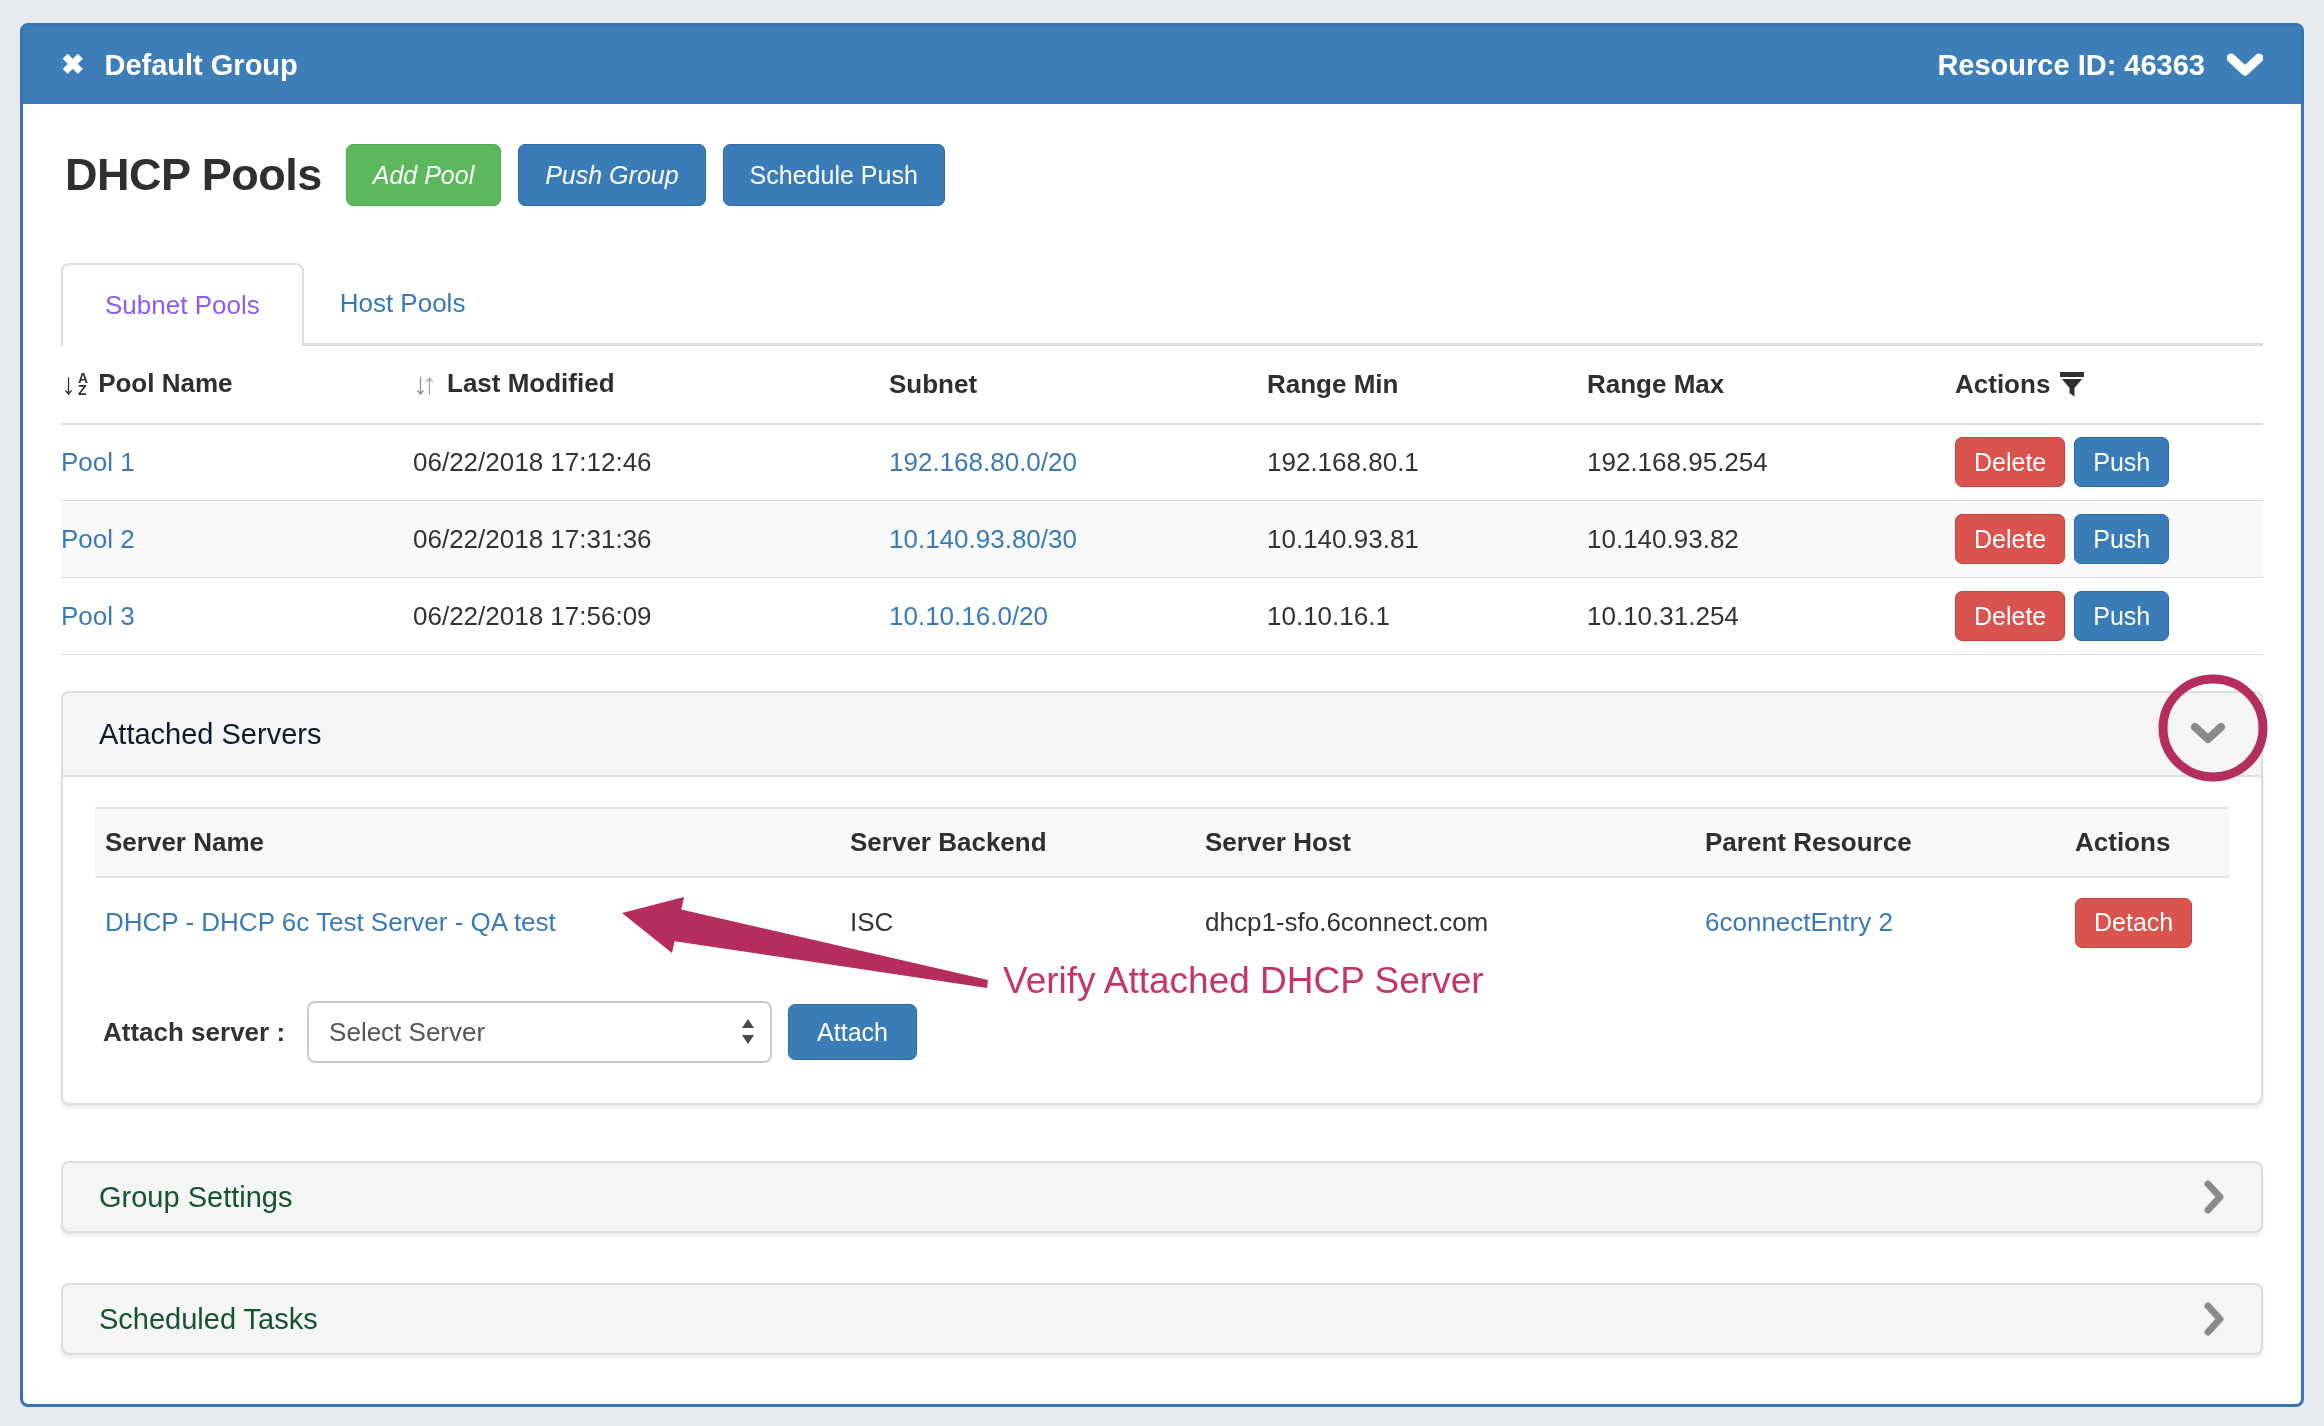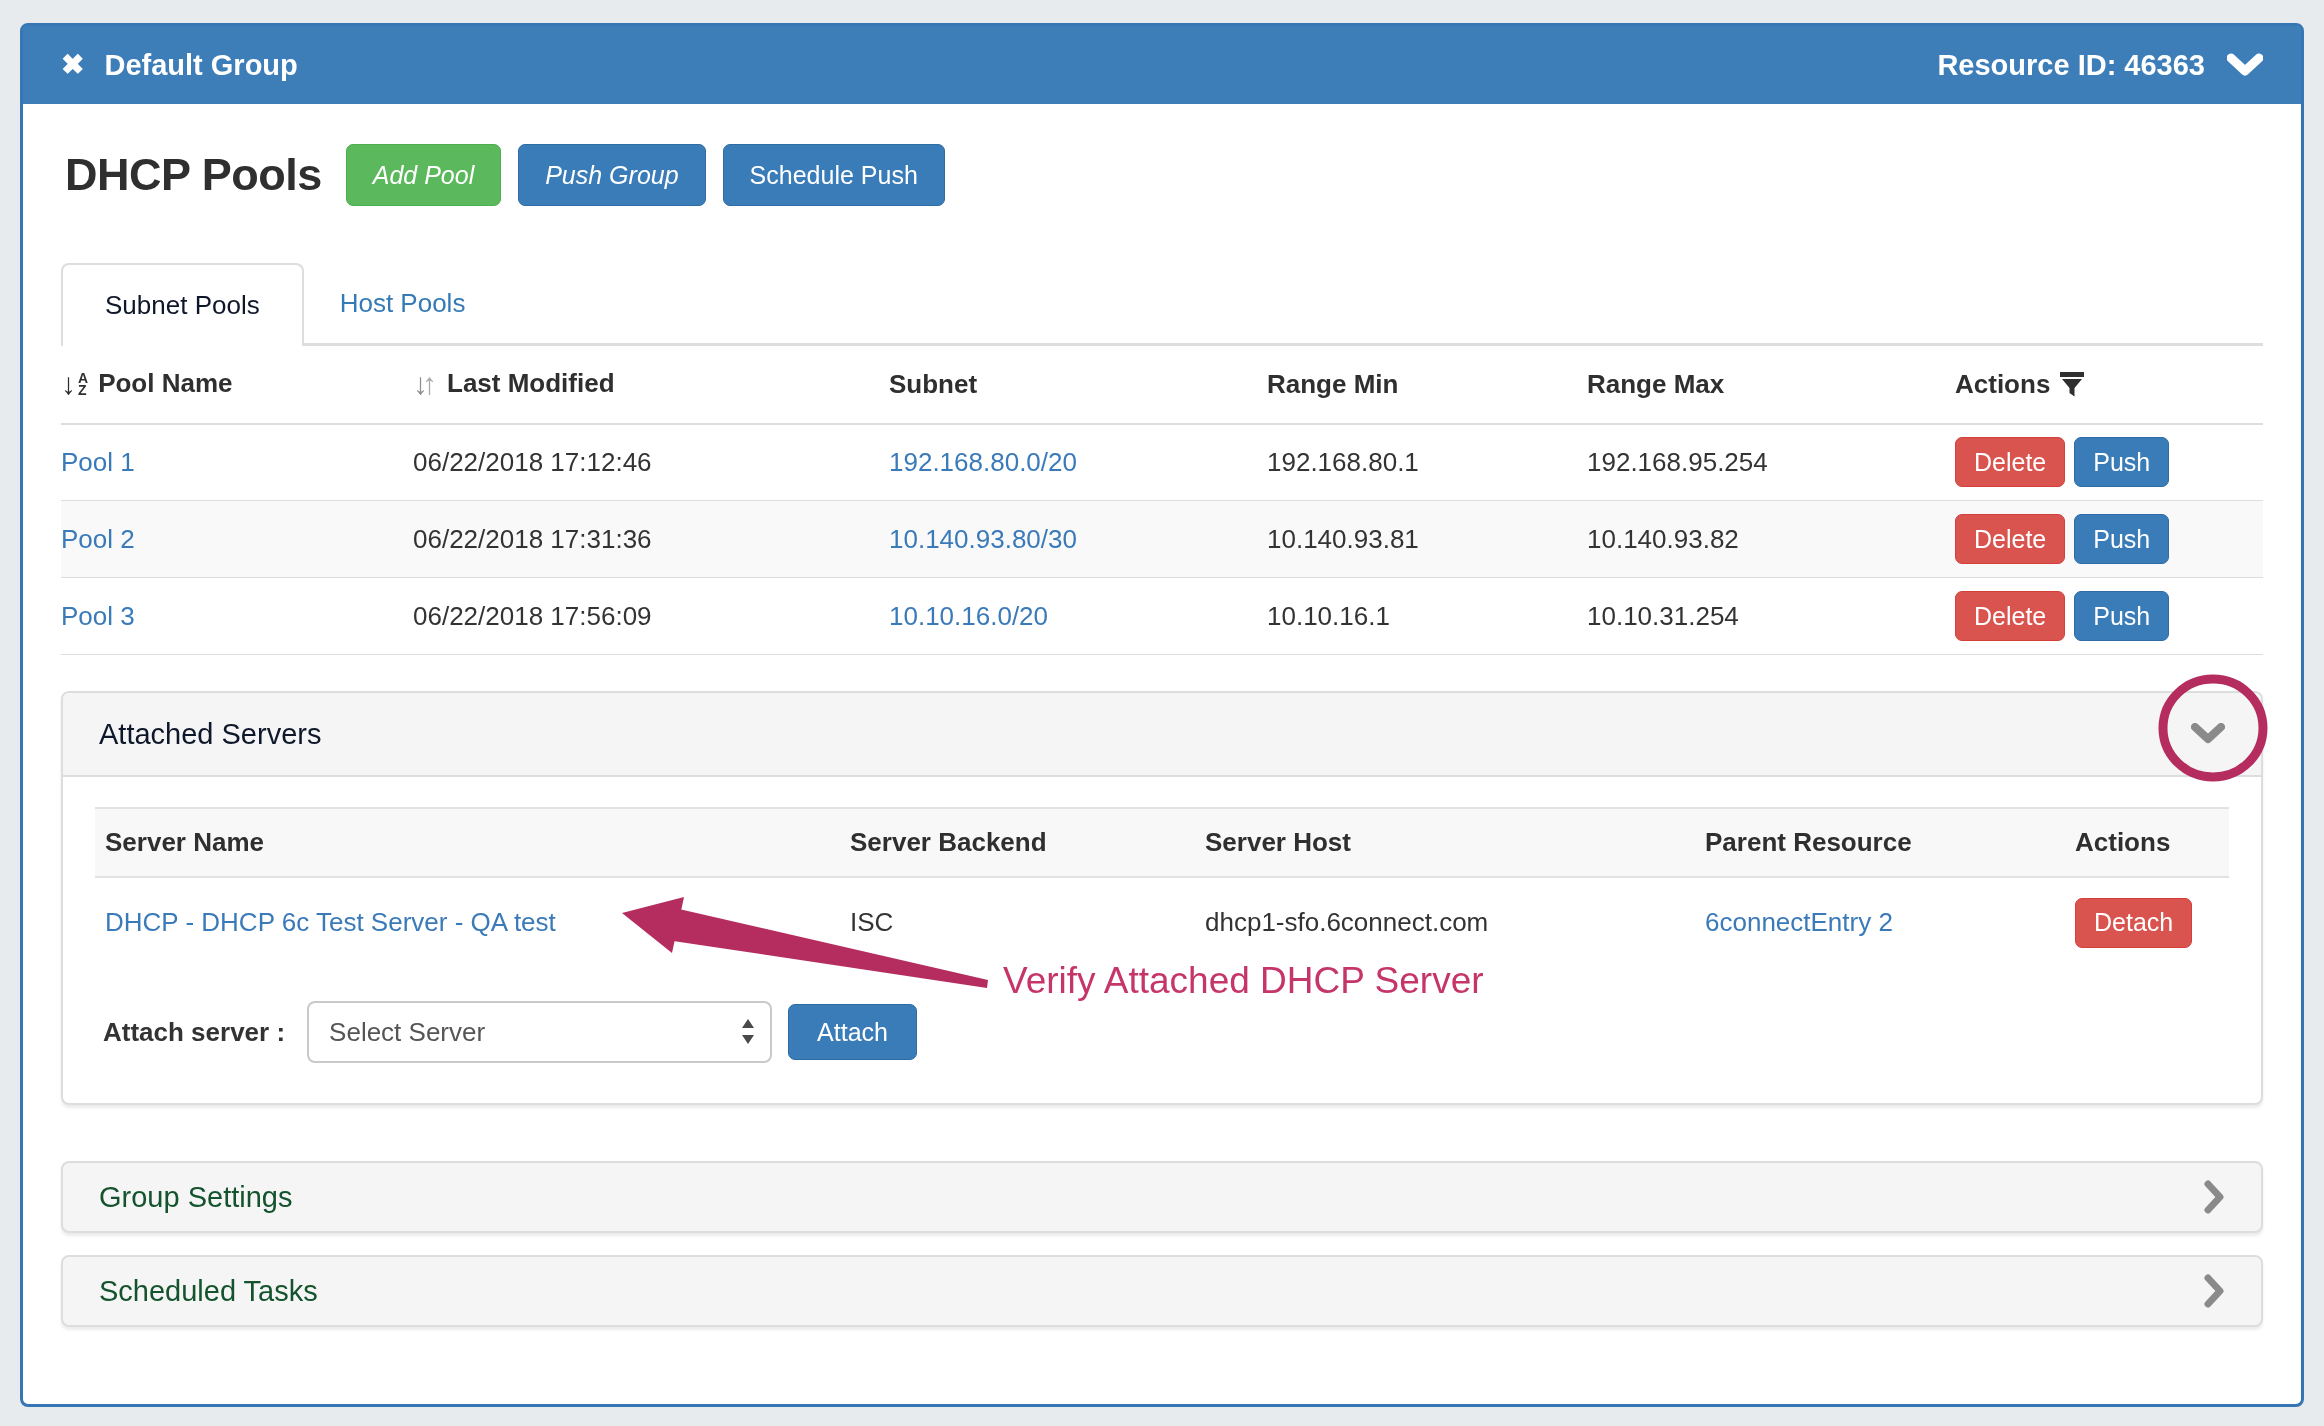--- a/index.html
+++ b/index.html
@@ -45,21 +45,21 @@
   .btn-lg { height:62px; padding:0 26px; }
   .btn-green { background:#5cb85c; border-color:#4cae4c; }
   .btn-blue  { background:#3a7cb8; border-color:#2e6da4; }
   .btn-red   { background:#d9534f; border-color:#d43f3a; }
   .mr30 { margin-right:17px;font-style:italic; }
 
   
   .tabs { display:flex; align-items:flex-end; margin-top:57px; border-bottom:3px solid #ddd; height:83px; }
   .tab { font-size:26px; display:flex; align-items:center; height:80px; padding:0 42px; cursor:pointer; }
   .tab.active {
-    background:#fff; color:#0f172a;
+    background:#fff; color:#8b5cf6;
     border:2px solid #ddd; border-bottom:none;
     border-radius:8px 8px 0 0;
     margin-bottom:-3px; height:83px;
   }
   .tab.inactive { color:#337ab7; padding:0 36px; }
 
   
   table { border-collapse:collapse; width:100%; font-size:26px; }
   .pools-table th {
     text-align:left; font-weight:bold; color:#2f2f2f;
@@ -126,21 +126,21 @@
     border:2px solid #ddd; border-radius:8px;
     background:#f5f5f5;
     height:72px;
     display:flex; align-items:center; justify-content:space-between;
     padding:0 36px;
     font-size:29px; color:#14532d; font-weight:500;
     box-shadow:0 3px 3px rgba(0,0,0,0.08);
     cursor:pointer;
   }
   .mt56 { margin-top:56px; }
-  .mt50 { margin-top:22px;gap:39px; }
+  .mt50 { margin-top:50px;gap:39px; }
 
   
   .annotation-overlay { position:absolute; left:0; top:0; width:2324px; height:1426px; pointer-events:none; z-index:20; }
   .annotation-text {
     position:absolute; left:1003px; top:960px;
     font-size:37px; color:#c63569; font-weight:500;
     white-space:nowrap;
   }
 </style>
 </head>

